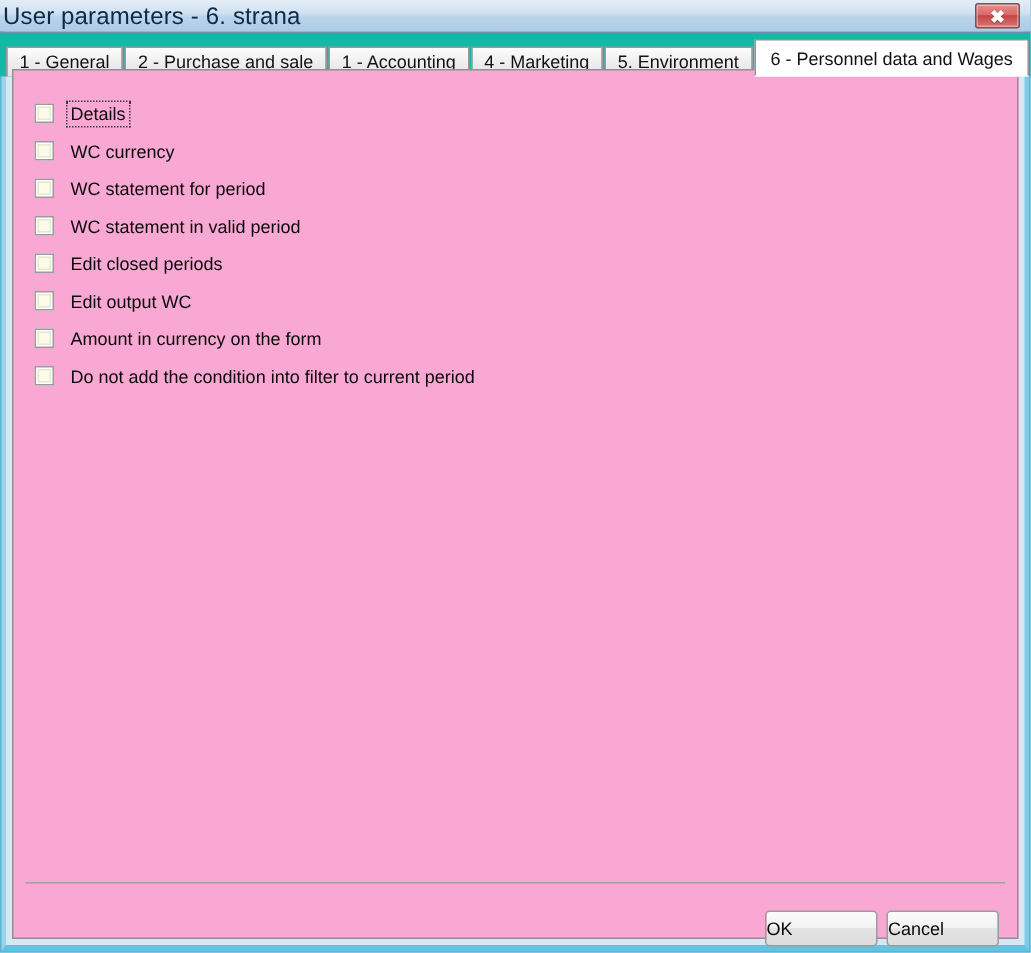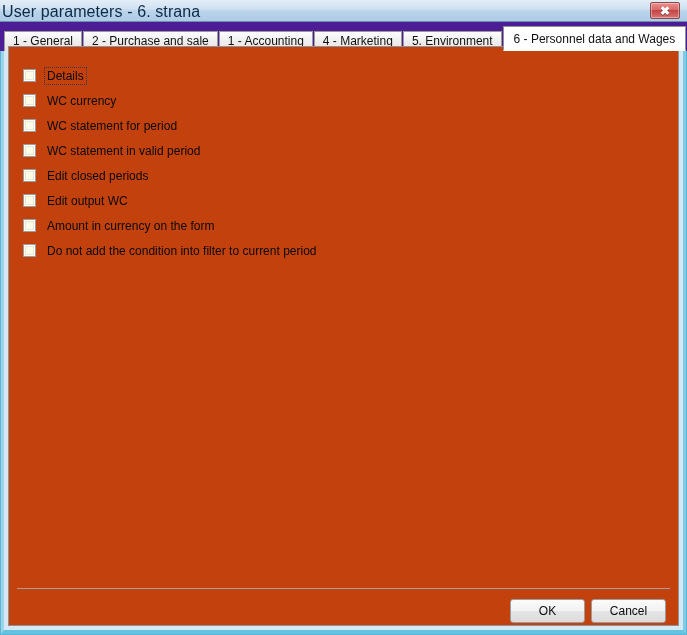--- a/index.html
+++ b/index.html
@@ -80,21 +80,21 @@
     line-height: 18px;
   }
 
   
   #tabstrip {
     position: absolute;
     left: -4px;
     top: 22px;
     width: 687px;
     height: 29px;
-    background: #4c1d95;
+    background: #14b8a6;
   }
   #tabstrip .tabs-row {
     position: absolute;
     left: 4px;
     bottom: 0;
     height: 25px;
     display: flex;
     align-items: flex-end;
   }
   .tab {
@@ -124,21 +124,21 @@
   }
 
   
   #content {
     position: absolute;
     left: 4px;
     top: 46px;
     width: 671px;
     height: 580px;
     box-sizing: border-box;
-    background: #c2410c;
+    background: #f9a8d4;
     border: 1px solid #919191;
   }
 
   
   #checkbox-list {
     position: absolute;
     left: 14px;
     top: 16px;
     width: 620px;
   }
@@ -200,22 +200,23 @@
     width: 75px;
     height: 24px;
     font-size: 12px;
     color: #0a0a0a;
     background: linear-gradient(to bottom, #fbfbfb 0%, #f2f2f2 48%, #e4e4e4 50%, #dcdcdc 100%);
     border: 1px solid #9c9c9c;
     border-radius: 3px;
     cursor: pointer;
     font-family: "Liberation Sans", sans-serif;
     line-height: 22px;
-    text-align: center;
+    text-align: left;
     padding: 0;
+    margin-top: 8px;
   }
 </style>
 </head>
 <body>
 
 <div id="window">
 
   <div id="titlebar">
     <div id="title-text">User parameters - 6. strana</div>
     <div id="close-button">

